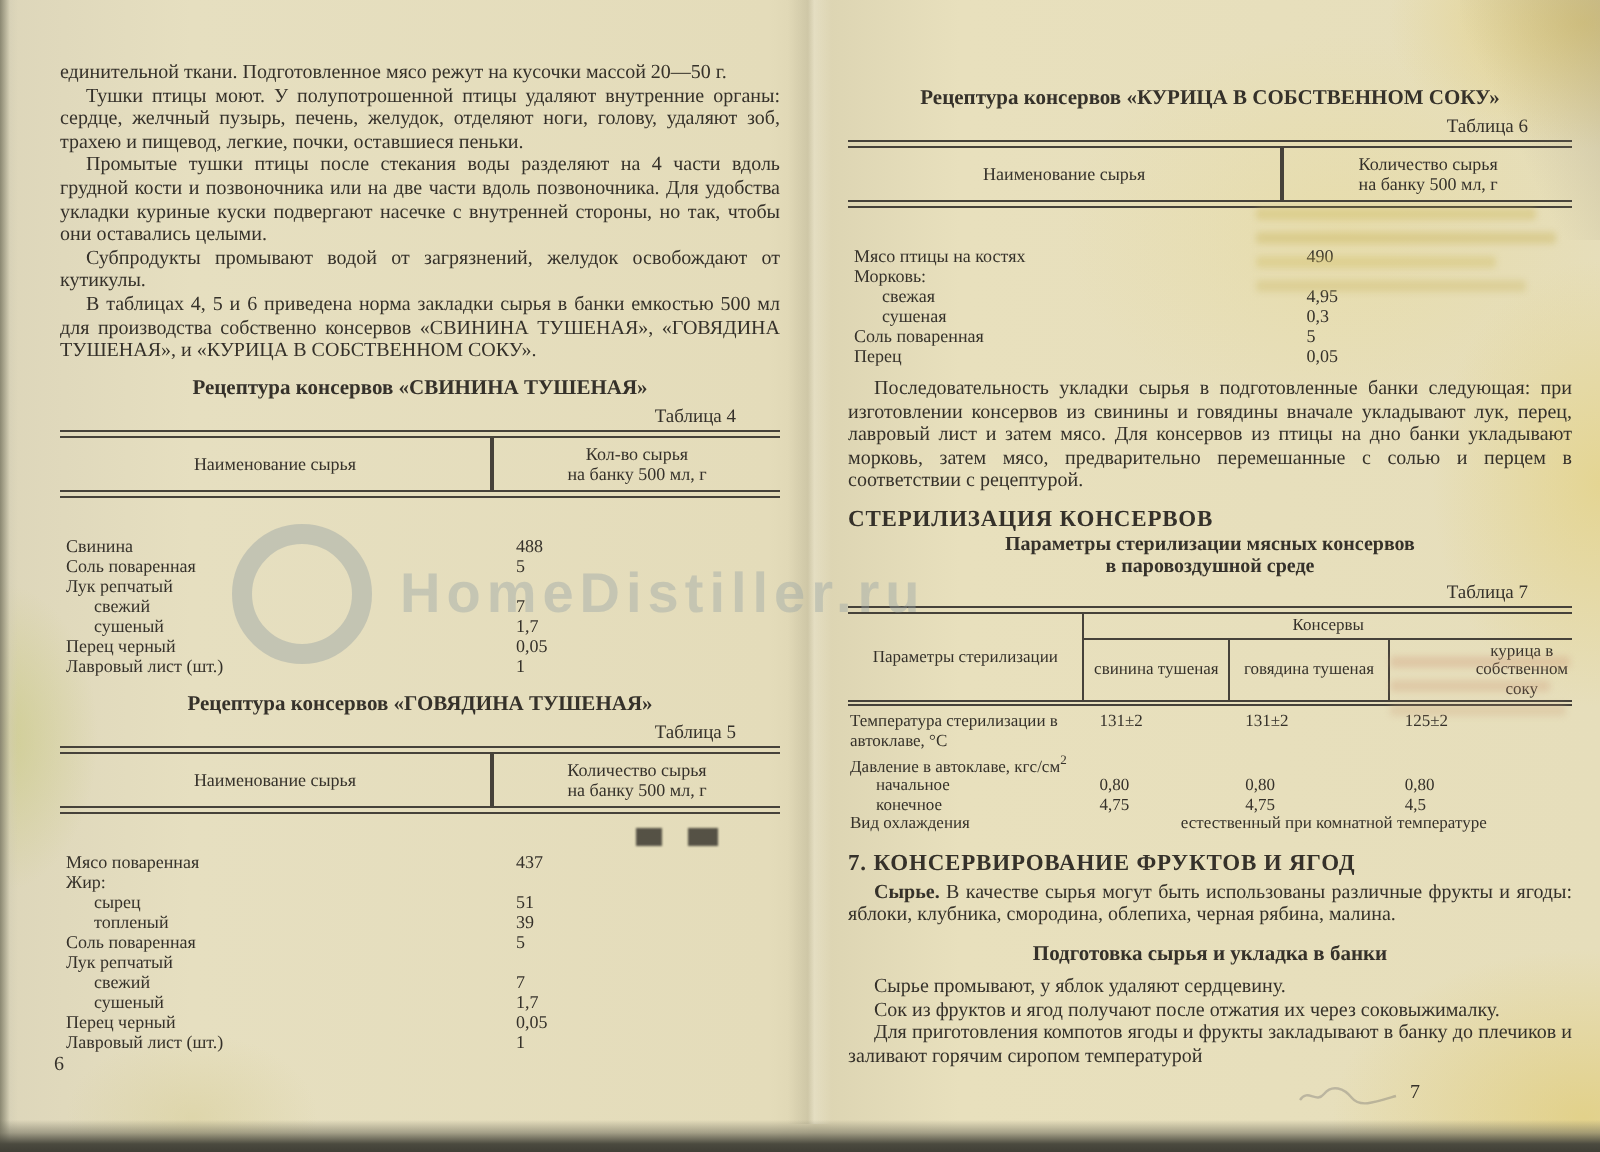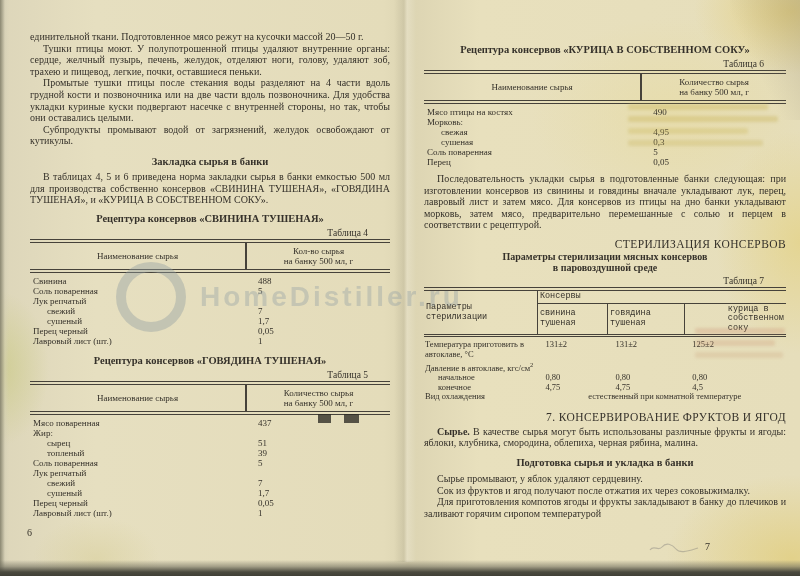--- a/index.html
+++ b/index.html
@@ -34,39 +34,39 @@
     pointer-events:none;z-index:30;}
   .wm-ring{width:50px;height:50px;border:10px solid rgba(148,160,162,.42);border-radius:50%;}
   .wm-text{font-family:"Liberation Sans","DejaVu Sans",sans-serif;font-size:28px;font-weight:bold;
     color:rgba(150,162,164,.40);letter-spacing:3px;white-space:nowrap;}
   
   .pageL{position:absolute;left:30px;top:31px;width:360px;}
   .pageR{position:absolute;left:424px;top:38px;width:362px;}
   p.bp{font-size:10px;line-height:11.6px;text-align:justify;margin:0;}
   p.ind{text-indent:13px;}
   .h-small{font-size:10.5px;font-weight:bold;text-align:center;margin:9px 0 4px 0;}
-  .h-big{font-size:11.5px;font-weight:normal;text-align:right;letter-spacing:.4px;margin:7px 0 1px 0;}
+  .h-big{font-size:11.5px;font-weight:bold;text-align:left;letter-spacing:.4px;margin:7px 0 1px 0;}
   .h-sub{font-size:10px;font-weight:bold;text-align:center;line-height:11.5px;margin:1px 0 0 0;}
   .tbl-label{font-size:9.5px;text-align:right;margin:2px 22px 1px 0;}
   .pageno{position:absolute;font-size:10px;z-index:5;}
   
   table.recipe{width:100%;border-collapse:collapse;font-size:9px;line-height:10px;
     border-top:4px double #46423a;}
   table.recipe th{font-weight:normal;text-align:center;vertical-align:middle;
     padding:3px 2px;border-bottom:4px double #46423a;}
   table.recipe th.name-h{width:60%;border-right:2px solid #46423a;}
   table.recipe td{padding:0;}
   table.recipe td.n{padding-left:3px;}
   table.recipe tr.indent td.n{padding-left:17px;}
   table.recipe td.q{padding-left:12px;}
-  table.recipe tbody tr:first-child td{padding-top:3px;}
+  table.recipe tbody tr:first-child td{padding-top:19px;}
   
   table.ster{width:100%;border-collapse:collapse;font-size:8.5px;line-height:9.6px;
     border-top:4px double #46423a;}
-  table.ster th{font-weight:normal;text-align:left;padding:1px 2px;vertical-align:middle;font-family:Liberation Mono, monospace;}
+  table.ster th{font-weight:normal;text-align:center;padding:1px 2px;vertical-align:middle;}
   .ster .param-h{width:34%;border-right:1px solid #46423a;border-bottom:3px double #46423a;}
   .ster .group-h{border-bottom:1px solid #46423a;}
   .ster .sub-h{border-bottom:3px double #46423a;border-right:1px solid #46423a;}
   .ster .sub-h:last-child{border-right:none;padding-left:43px;}
   table.ster td{padding:0 2px;vertical-align:top;}
   table.ster td.lab{padding-left:1px;}
   table.ster tr.indent td.lab{padding-left:14px;}
   table.ster tbody tr:first-child td{padding-top:3px;}
   table.ster td.v{padding-left:8px;}
   sup{font-size:6.5px;}
@@ -75,21 +75,20 @@
 <body>
 
 <div id="scan">
 
   <div class="pageL">
     <p class="bp">единительной ткани. Подготовленное мясо режут на кусочки массой 20—50 г.</p>
     <p class="bp ind">Тушки птицы моют. У полупотрошенной птицы удаляют внутренние органы: сердце, желчный пузырь, печень, желудок, отделяют ноги, голову, удаляют зоб, трахею и пищевод, легкие, почки, оставшиеся пеньки.</p>
     <p class="bp ind">Промытые тушки птицы после стекания воды разделяют на 4 части вдоль грудной кости и позвоночника или на две части вдоль позвоночника. Для удобства укладки куриные куски подвергают насечке с внутренней стороны, но так, чтобы они оставались целыми.</p>
     <p class="bp ind">Субпродукты промывают водой от загрязнений, желудок освобождают от кутикулы.</p>
 
-    <div class="h-small">Закладка сырья в банки</div>
     <p class="bp ind">В таблицах 4, 5 и 6 приведена норма закладки сырья в банки емкостью 500 мл для производства собственно консервов «СВИНИНА ТУШЕНАЯ», «ГОВЯДИНА ТУШЕНАЯ», и «КУРИЦА В СОБСТВЕННОМ СОКУ».</p>
 
     <div class="h-small" style="margin-top:7px;">Рецептура консервов «СВИНИНА ТУШЕНАЯ»</div>
     <div class="tbl-label">Таблица 4</div>
     <table class="recipe">
       <thead>
         <tr>
           <th class="name-h">Наименование сырья</th>
           <th>
             <span>Кол-во сырья</span><br>
@@ -244,21 +243,21 @@
           <th class="group-h" colspan="3">Консервы</th>
         </tr>
         <tr>
           <th class="sub-h" style="width:21%;">свинина тушеная</th>
           <th class="sub-h" style="width:23%;">говядина тушеная</th>
           <th class="sub-h" style="width:22%;">курица в собственном соку</th>
         </tr>
       </thead>
       <tbody>
         <tr>
-          <td class="lab">Температура приготовить в автоклаве, °С</td>
+          <td class="lab">Температура стерилизации в автоклаве, °С</td>
           <td class="v">131±2</td>
           <td class="v">131±2</td>
           <td class="v">125±2</td>
         </tr>
         <tr>
           <td class="lab"><span>Давление в автоклаве, кгс/см</span><sup>2</sup></td>
           <td class="v"></td>
           <td class="v"></td>
           <td class="v"></td>
         </tr>

